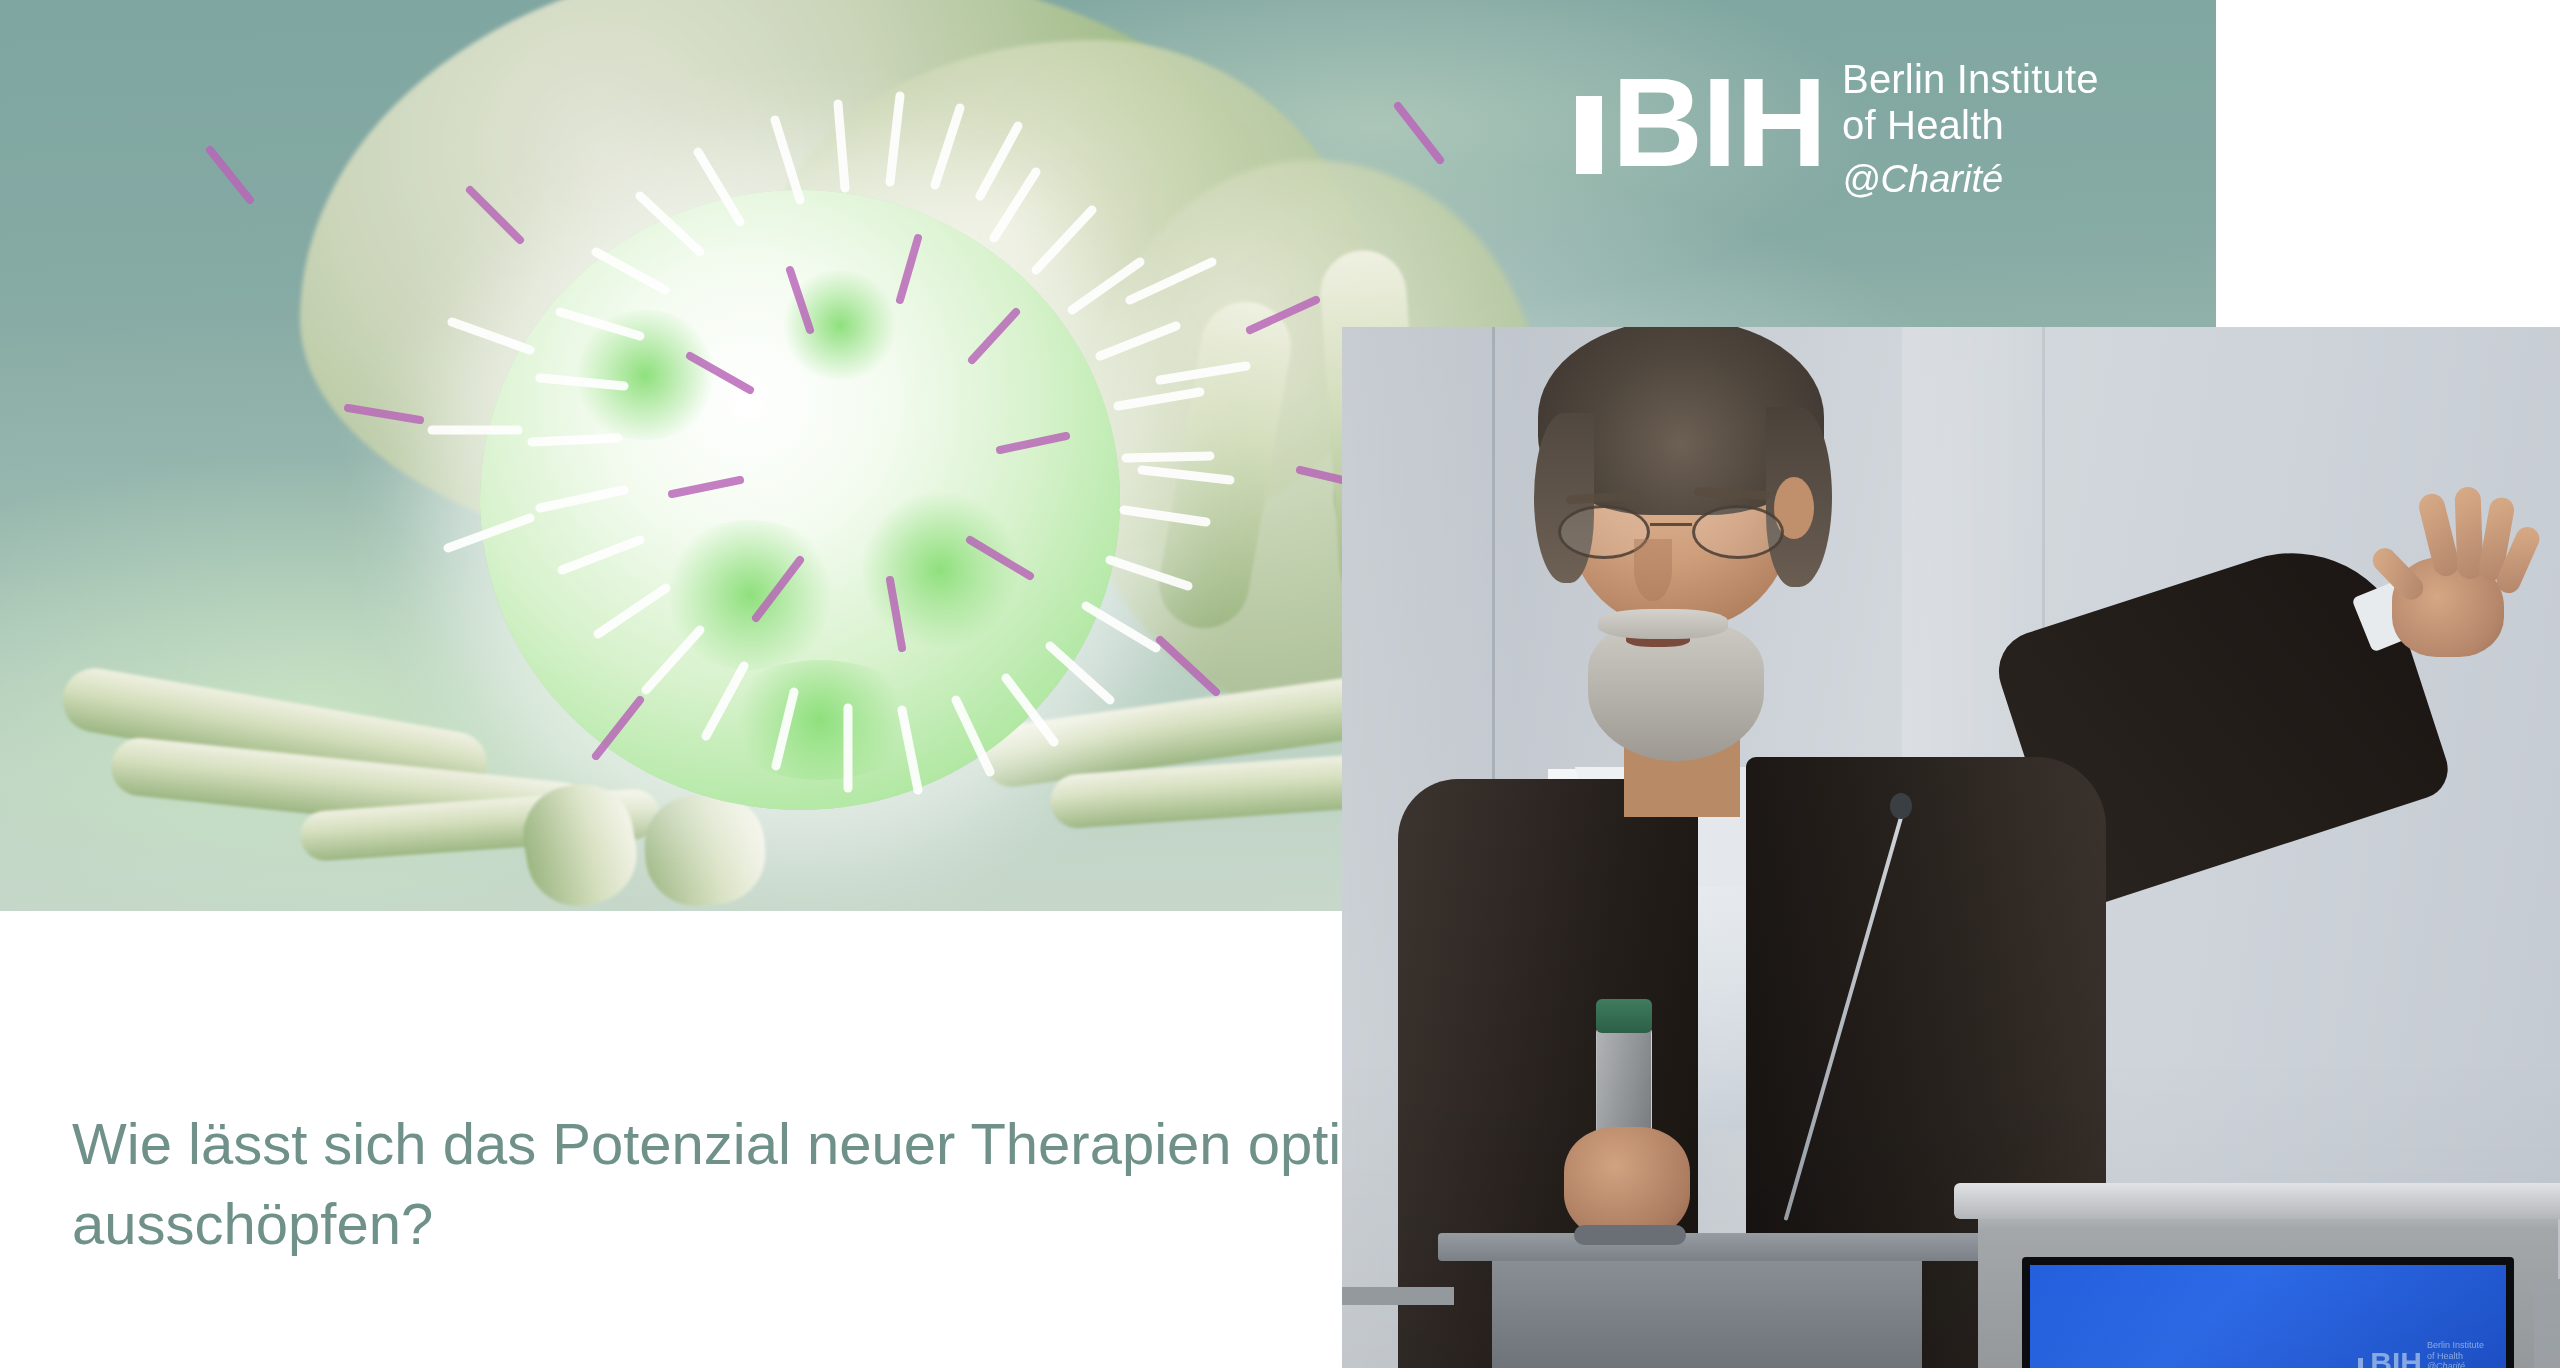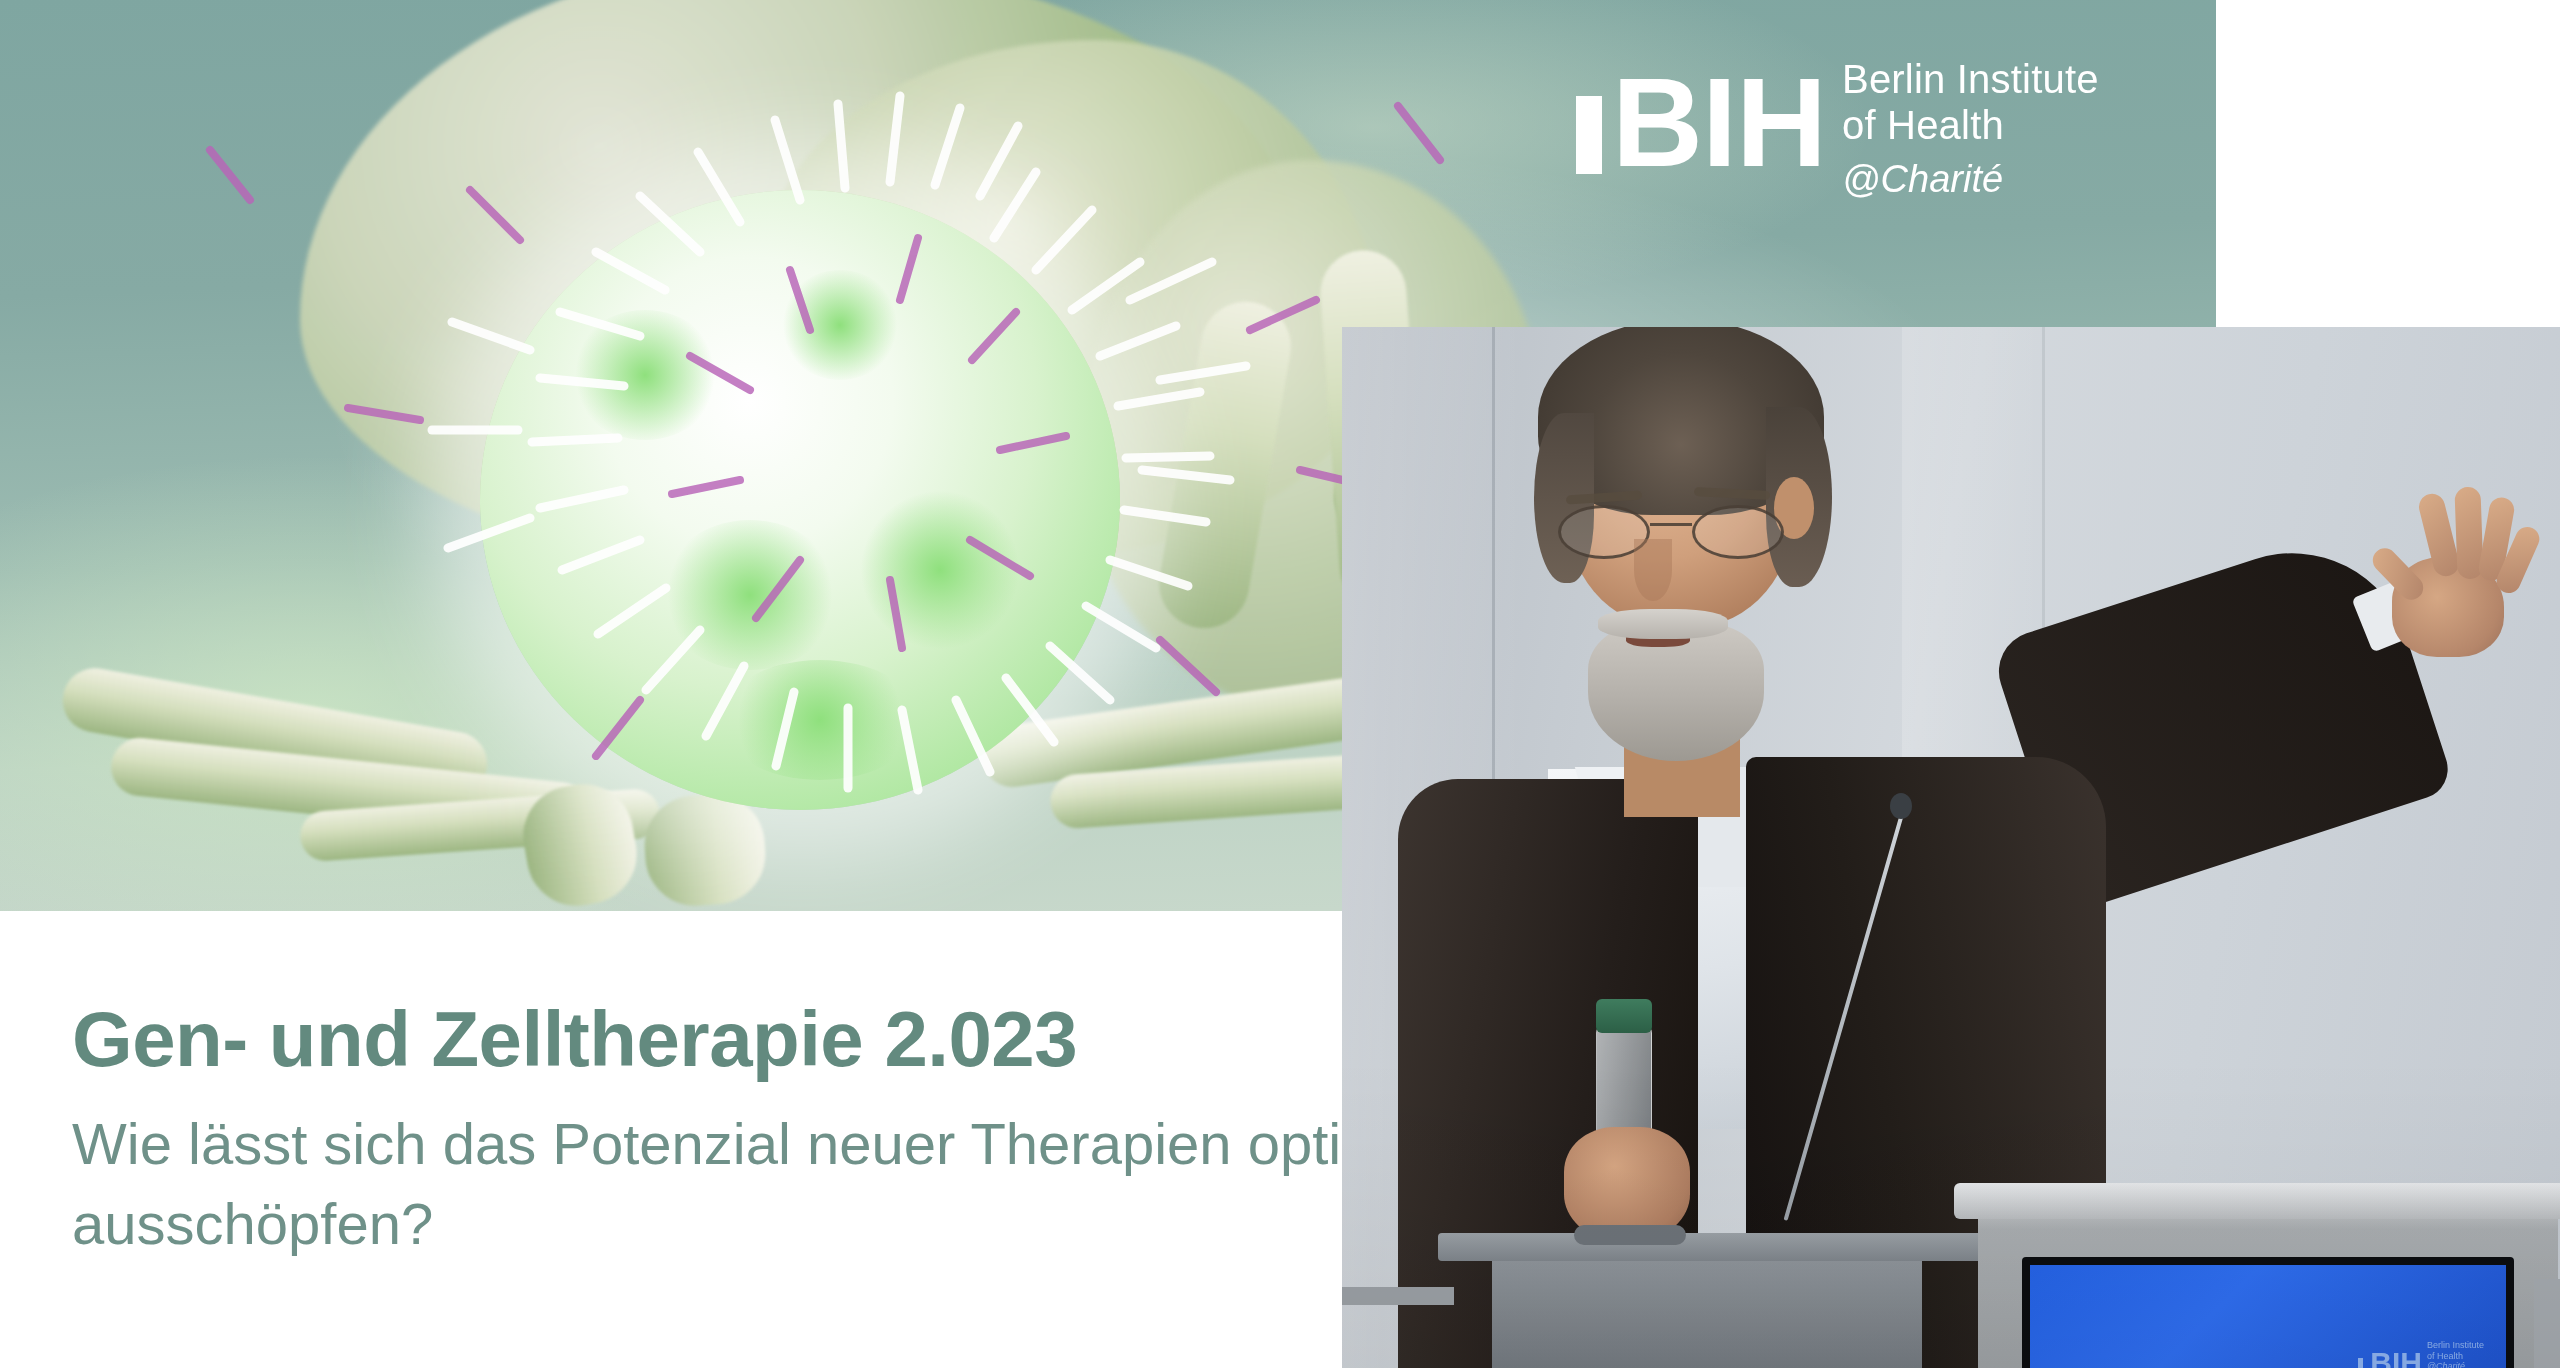--- a/index.html
+++ b/index.html
@@ -337,21 +337,20 @@
         <div class="idot"></div>
         <div class="bih">BIH</div>
       </div>
       <div class="words">
         <div class="w1">Berlin Institute</div>
         <div class="w2">of Health</div>
         <div class="w3">@Charité</div>
       </div>
     </div>
 
-    <div id="slide-title">Gen- und Zelltherapie 2.023</div>
     <div id="slide-subtitle">Wie lässt sich das Potenzial neuer Therapien optimal ausschöpfen?</div>
   </div>
 
   <div id="video">
     <div class="wall-panel" style="left:0;   width:180px;"></div>
     <div class="wall-seam" style="left:150px;"></div>
     <div class="wall-panel" style="left:560px; width:140px; background:linear-gradient(90deg, rgba(255,255,255,.18), rgba(255,255,255,0));"></div>
     <div class="wall-seam" style="left:700px; opacity:.5;"></div>
 
     <div class="arm-up"></div>

